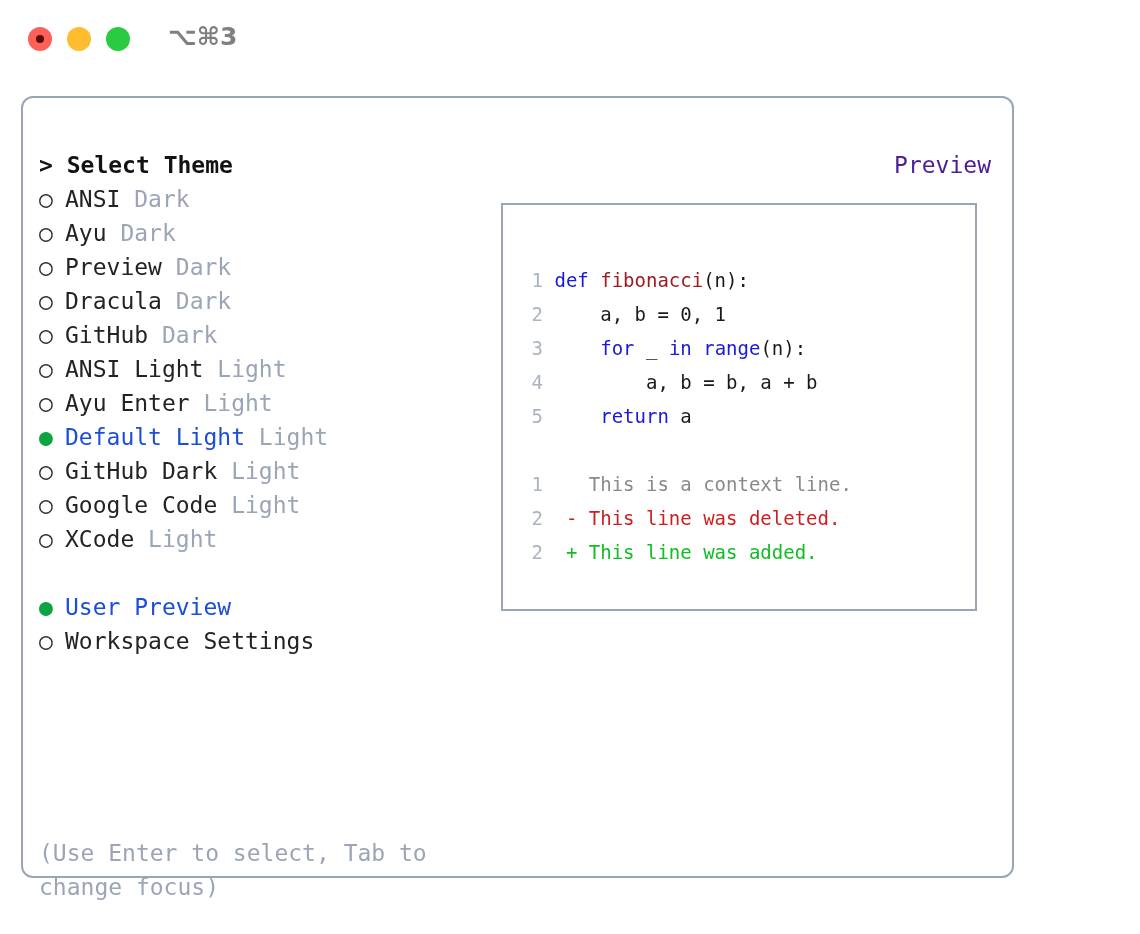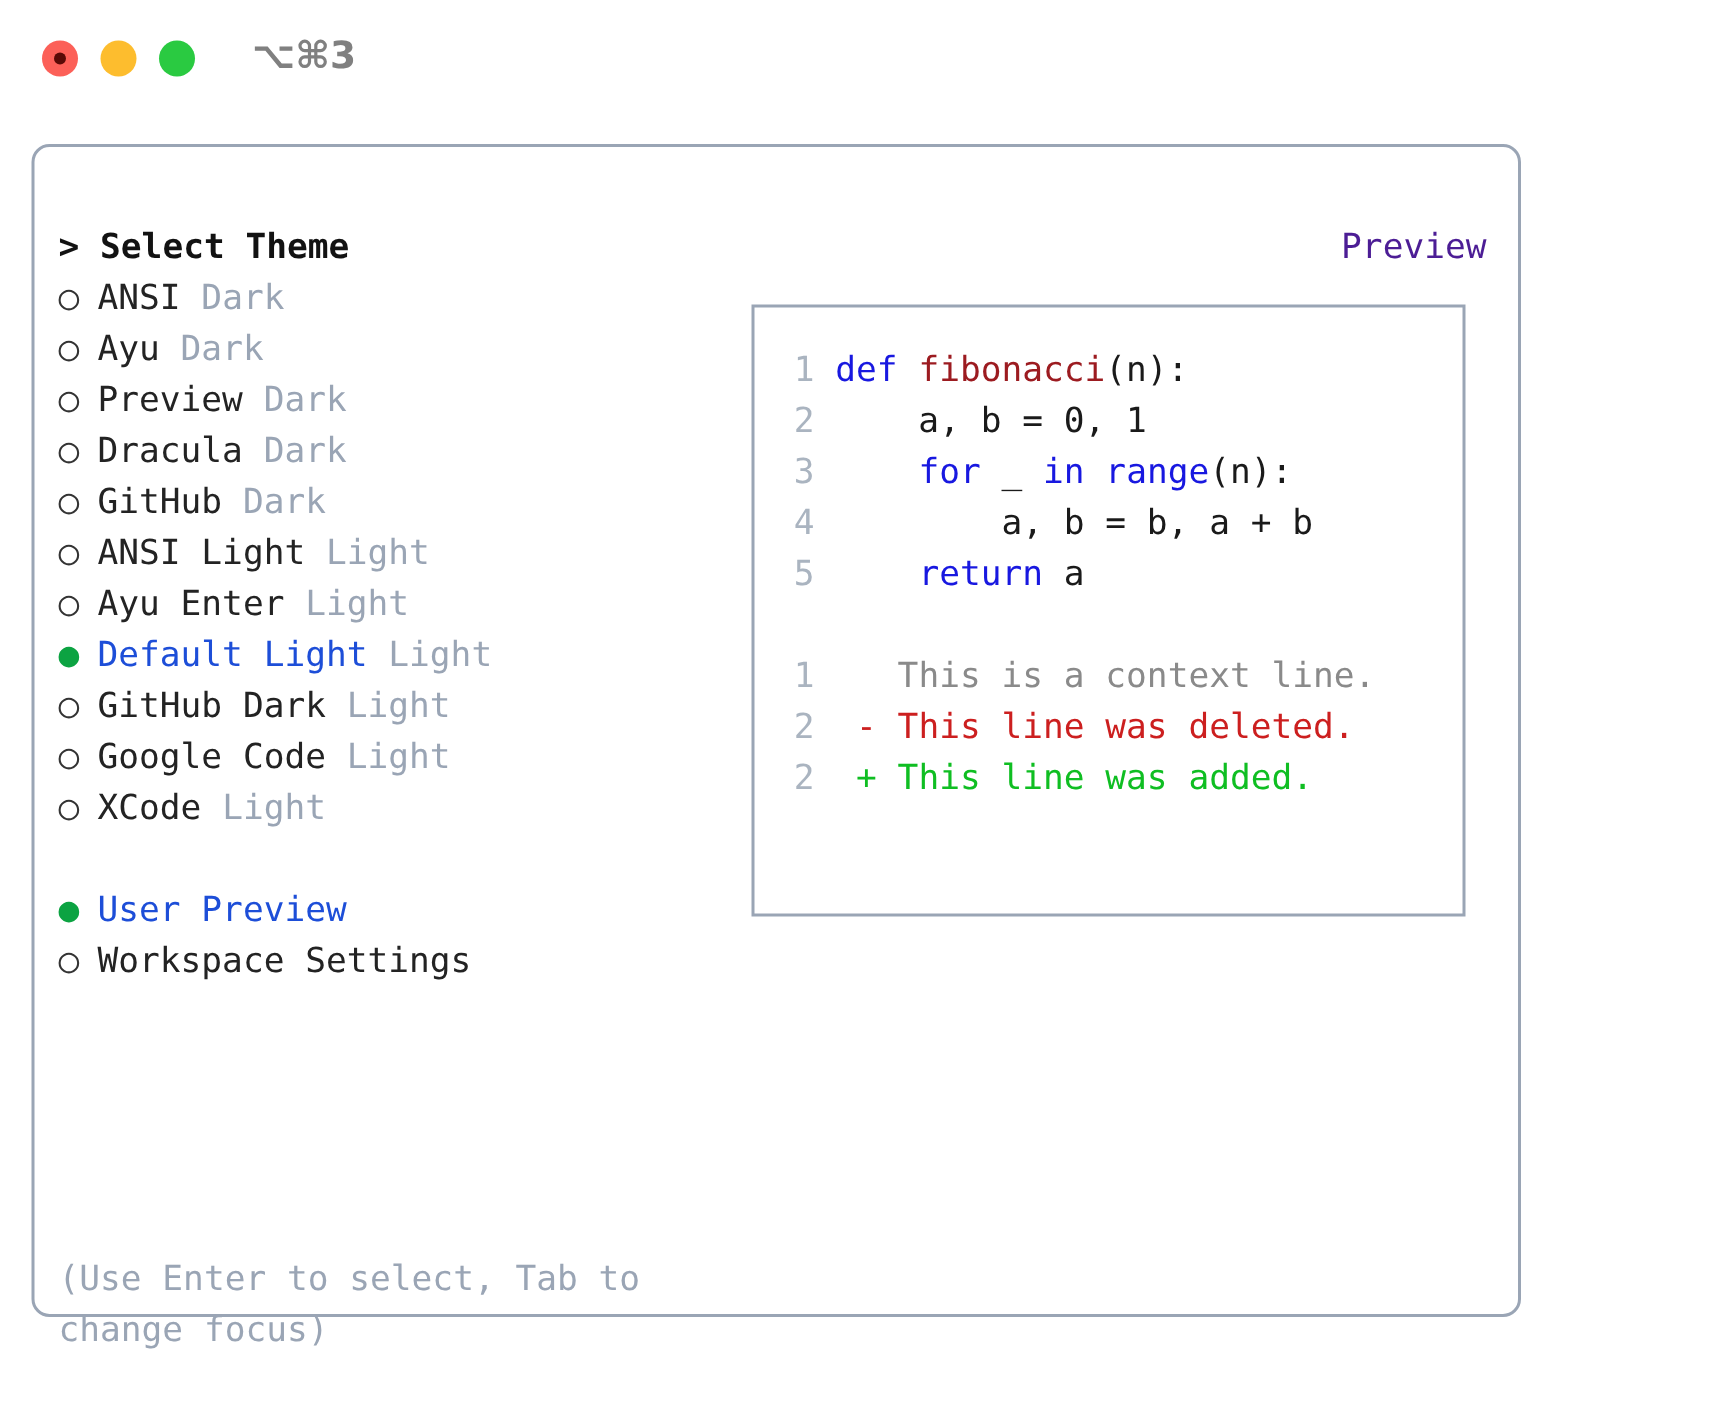--- a/index.html
+++ b/index.html
@@ -152,22 +152,22 @@
     width: 476px;
     height: 408px;
     border: 2px solid #9aa5b5;
     box-sizing: border-box;
     background: #ffffff;
   }
 
   #code {
     position: absolute;
     left: 12px;
-    top: 25px;
-    font-size: 23px;
+    top: 58px;
+    font-size: 19px;
     line-height: 34px;
     white-space: pre;
   }
 
   .cline { height: 34px; white-space: pre; }
 
   .lnum {
     display: inline-block;
     width: 28px;
     text-align: right;

